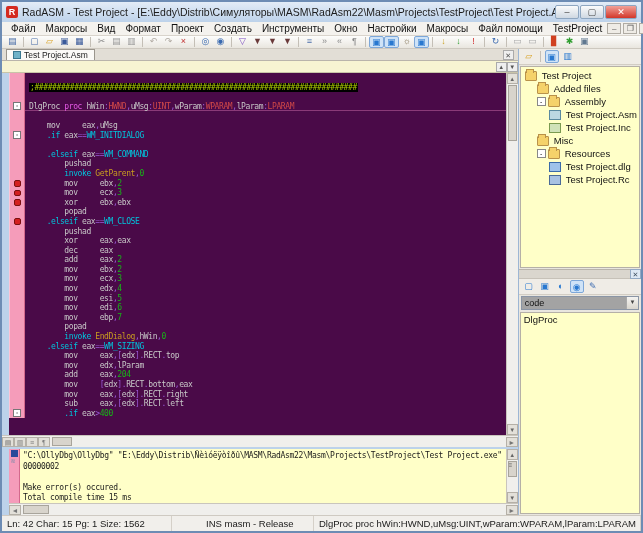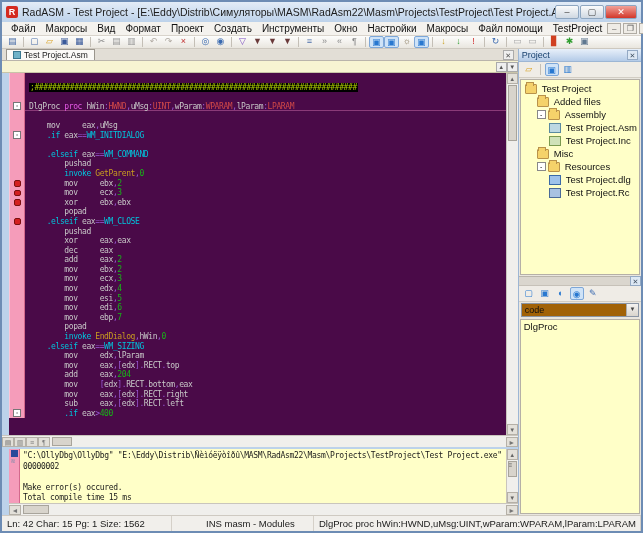--- a/index.html
+++ b/index.html
@@ -122,21 +122,21 @@
   .i-file-asm { background:#bcd8e2; border:1px solid #5a8aa0; }
   .i-file-inc { background:#cfe2b8; border:1px solid #7a9a50; }
   .i-file-dlg { background:#9ec2ea; border:1px solid #3a6aa8; }
   .i-file-rc  { background:#a8c2e2; border:1px solid #4a6a98; }
   .tlabel { padding:0 2px; }
   .tree-row.sel .tlabel { background:#2e6bc8; color:#fff; }
 
   .code-header { height:10px; background:#dad6ce; display:flex; align-items:center;
                  border-top:1px solid #b9b4ab; border-bottom:1px solid #c6c1b8; flex:0 0 auto; }
   .code-combo { height:16px; display:flex; align-items:center; padding:1px 2px; flex:0 0 auto; }
-  .combo-box { flex:1; height:14px; background:#a16207; border:1px solid #8a95a5; display:flex;
+  .combo-box { flex:1; height:14px; background:#a3a3a3; border:1px solid #8a95a5; display:flex;
                align-items:center; font-size:9px; padding-left:3px; color:#111; }
   .combo-arrow { margin-left:auto; width:12px; height:12px; background:linear-gradient(#f4f3f1,#d9d5cd);
                  border-left:1px solid #aaa; font-size:6px; line-height:11px; text-align:center; color:#444; }
   .code-list { flex:1; background:#ffffc8; border:1px solid #b5b0a7; margin:1px; font-size:9.5px;
                color:#111; padding:1px 3px; min-height:0; }
 
   
   .statusbar { height:16px; background:#f1efeb; border-top:1px solid #cfcac2; display:flex;
                align-items:center; font-size:9.5px; color:#1a1a1a; flex:0 0 auto; }
   .st-cell { height:100%; display:flex; align-items:center; padding:0 5px;
@@ -372,25 +372,25 @@
               <div class="ed-row">
                 <div class="ed-gut"></div>
                 <div class="ed-code"><span class="c-t">        </span><span class="c-k">invoke </span><span class="c-a">EndDialog</span><span class="c-u">,</span><span class="c-t">hWin</span><span class="c-u">,</span><span class="c-n">0</span></div>
               </div>
               <div class="ed-row">
                 <div class="ed-gut"></div>
                 <div class="ed-code"><span class="c-t">    </span><span class="c-k">.elseif </span><span class="c-t">eax</span><span class="c-u">==</span><span class="c-k">WM_SIZING</span></div>
               </div>
               <div class="ed-row">
                 <div class="ed-gut"></div>
+                <div class="ed-code"><span class="c-t">        mov     eax</span><span class="c-u">,</span><span class="c-u">[</span><span class="c-t">edx</span><span class="c-u">]</span><span class="c-u">.</span><span class="c-t">RECT</span><span class="c-u">.</span><span class="c-t">top</span></div>
+              </div>
+              <div class="ed-row">
+                <div class="ed-gut"></div>
                 <div class="ed-code"><span class="c-t">        mov     edx</span><span class="c-u">,</span><span class="c-t">lParam</span></div>
-              </div>
-              <div class="ed-row">
-                <div class="ed-gut"></div>
-                <div class="ed-code"><span class="c-t">        mov     eax</span><span class="c-u">,</span><span class="c-u">[</span><span class="c-t">edx</span><span class="c-u">]</span><span class="c-u">.</span><span class="c-t">RECT</span><span class="c-u">.</span><span class="c-t">top</span></div>
               </div>
               <div class="ed-row">
                 <div class="ed-gut"></div>
                 <div class="ed-code"><span class="c-t">        add     eax</span><span class="c-u">,</span><span class="c-n">204</span></div>
               </div>
               <div class="ed-row">
                 <div class="ed-gut"></div>
                 <div class="ed-code"><span class="c-t">        mov     </span><span class="c-u">[</span><span class="c-t">edx</span><span class="c-u">]</span><span class="c-u">.</span><span class="c-t">RECT</span><span class="c-u">.</span><span class="c-t">bottom</span><span class="c-u">,</span><span class="c-t">eax</span></div>
               </div>
               <div class="ed-row">
@@ -449,24 +449,20 @@
         <div class="hscroll">
           <span class="hs-ic">◄</span>
           <span class="sb-thumb-h out-thumb"></span>
           <span class="hs-track"></span>
           <span class="hs-ic">►</span>
         </div>
       </div>
     </div>
 
     <div class="right-col">
-      <div class="proj-title">
-        <span>Project</span>
-        <span class="panel-x">✕</span>
-      </div>
       <div class="proj-toolbar">
           <span class="pt-btn" style="color: rgb(216, 160, 32);">▱</span>
           <span class="pt-sep"></span>
           <span class="pt-btn pressed" style="color: rgb(40, 120, 208);">▣</span>
           <span class="pt-btn" style="color: rgb(40, 120, 208);">▥</span>
         </div>
       <div class="proj-tree">
           <div class="tree-row">
             <span class="tree-ind lvl0"></span>
             <span class="ticon i-folder-open"></span>
@@ -533,16 +529,16 @@
         </div>
       </div>
       <div class="code-list">
           <div>DlgProc</div>
         </div>
     </div>
   </div>
 
   <div class="statusbar">
     <div class="st-cell st-left">Ln: 42 Char: 15 Pg: 1 Size: 1562</div>
-    <div class="st-cell st-mid">INS  masm - Modules</div>
+    <div class="st-cell st-mid">INS  masm - Release</div>
     <div class="st-cell st-right">DlgProc proc hWin:HWND,uMsg:UINT,wParam:WPARAM,lParam:LPARAM</div>
   </div>
 </div>
 
 </body></html>

